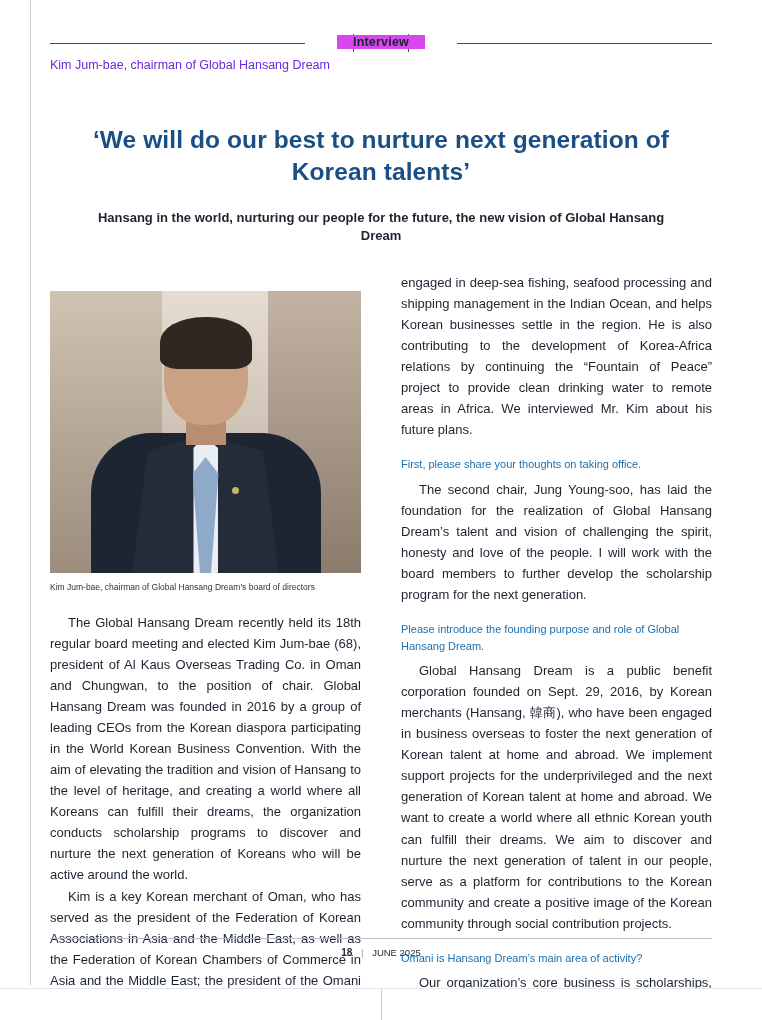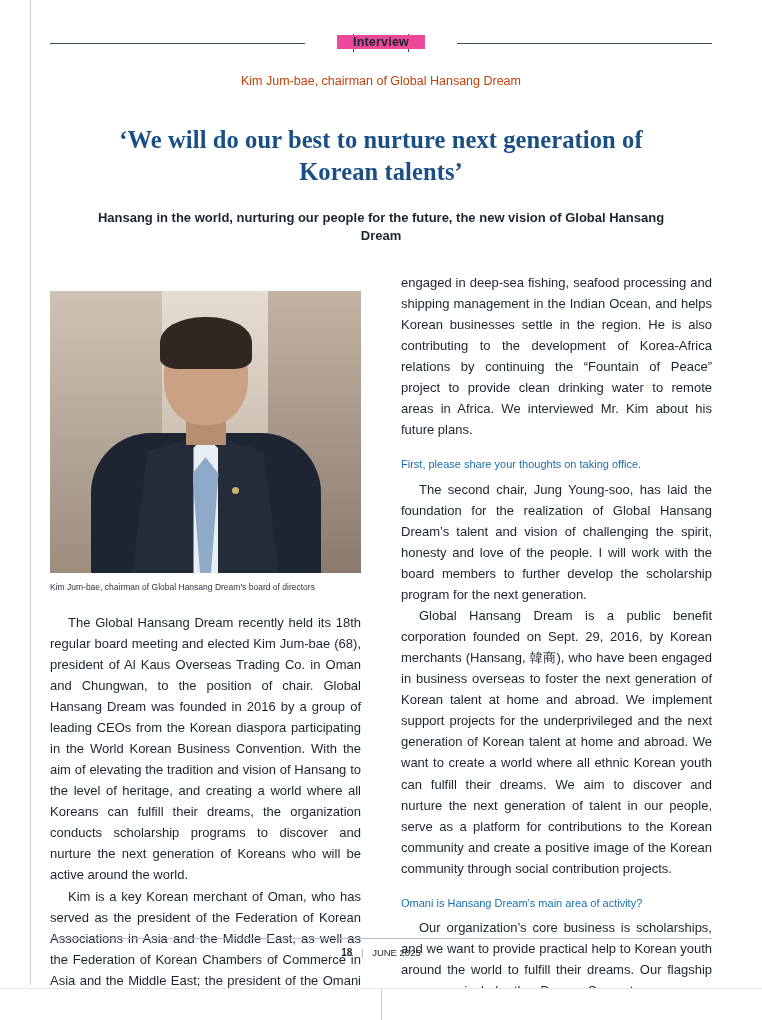--- a/index.html
+++ b/index.html
@@ -72,44 +72,44 @@
   .masthead .rule.left  { left: 0;   width: 255px; }
   .masthead .rule.right { right: 0;  width: 255px; }
   .masthead .label {
     position: relative;
     display: inline-block;
     padding: 0 16px;
     font-size: 12.5px;
     font-weight: bold;
     color: #1c2430;
     letter-spacing: .2px;
-    background: #ec4899;
+    background: #d946ef;
   }
   .masthead .tick {
     position: absolute;
     top: 2px;
     width: 1px;
     height: 18px;
     background: #3f4b5b;
   }
   .masthead .tick.l { left: 303px; }
   .masthead .tick.r { right: 303px; }
 
   .subject-line {
-    margin-top: 20px;
-    text-align: center;
+    margin-top: 4px;
+    text-align: left;
     font-size: 12.5px;
-    color: #c2410c;
+    color: #6d28d9;
   }
 
   
   h1.headline {
-    margin: 36px 42px 0 42px;
-    text-align: center;
-    font-family: Liberation Serif, serif;
+    margin: 52px 42px 0 42px;
+    text-align: center;
+    font-family: Liberation Sans, sans-serif;
     font-size: 24.5px;
     line-height: 1.32;
     font-weight: bold;
     color: #1a4f86;
     letter-spacing: .1px;
   }
   h2.subhead {
     margin: 20px 28px 0 28px;
     text-align: center;
     font-size: 13px;
@@ -303,20 +303,21 @@
         <p class="body">Kim is a key Korean merchant of Oman, who has served as the president of the Federation of Korean Associations in Asia and the Middle East, as well as the Federation of Korean Chambers of Commerce in Asia and the Middle East; the president of the Omani Chamber of Commerce; the vice chair of the Peaceful Unification Advisory Council in Europe, Middle East and Africa; the president of the 20th World Korean Business Convention; the CEO of Hansang Leading; and the vice chair of Global Hansang Dream. He is</p>
       </div>
 
       <div class="col right">
 
         <p class="body cont top-para">engaged in deep-sea fishing, seafood processing and shipping management in the Indian Ocean, and helps Korean businesses settle in the region. He is also contributing to the development of Korea-Africa relations by continuing the “Fountain of Peace” project to provide clean drinking water to remote areas in Africa. We interviewed Mr. Kim about his future plans.</p>
 
         <h3 class="question">First, please share your thoughts on taking office.</h3>
         <p class="body">The second chair, Jung Young-soo, has laid the foundation for the realization of Global Hansang Dream’s talent and vision of challenging the spirit, honesty and love of the people. I will work with the board members to further develop the scholarship program for the next generation.</p>
 
+        <h3 class="question">Please introduce the founding purpose and role of Global Hansang Dream.</h3>
         <p class="body">Global Hansang Dream is a public benefit corporation founded on Sept. 29, 2016, by Korean merchants (Hansang, 韓商), who have been engaged in business overseas to foster the next generation of Korean talent at home and abroad. We implement support projects for the underprivileged and the next generation of Korean talent at home and abroad. We want to create a world where all ethnic Korean youth can fulfill their dreams. We aim to discover and nurture the next generation of talent in our people, serve as a platform for contributions to the Korean community and create a positive image of the Korean community through social contribution projects.</p>
 
         <h3 class="question">Omani is Hansang Dream’s main area of activity?</h3>
         <p class="body">Our organization’s core business is scholarships, and we want to provide practical help to Korean youth around the world to fulfill their dreams. Our flagship programs include the Dream Supporters program, which provides 5 million won (US$3,671) per year for up to 10 years to young adults aged 19-34, regardless of nationality, and the Hansang Dream Scholarship for overseas Korean high school students (1.5 million won per year) and university students (2 million won per year). It also provides scholarships for local students at the World Korean Business Convention, the “Global Hansang School”</p>
       </div>
     </div>
 
     <div class="footer">
       <div class="rule"></div>
       <div class="line">

